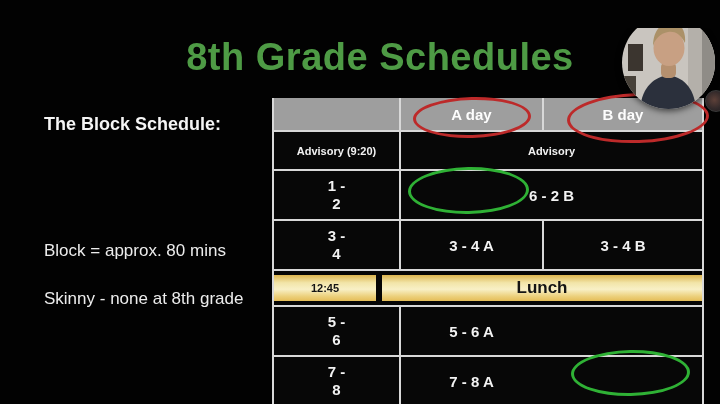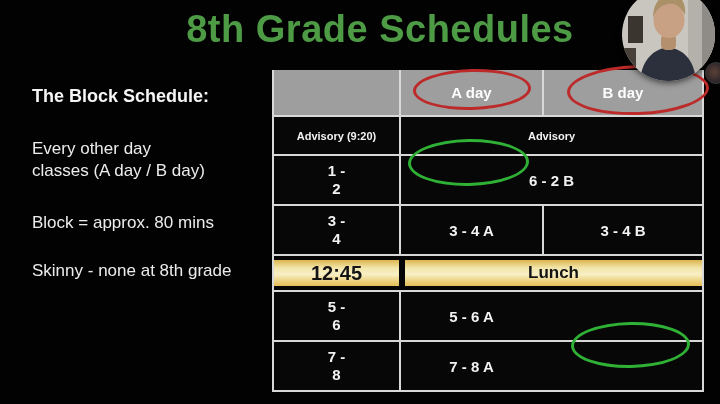--- a/index.html
+++ b/index.html
@@ -10,32 +10,32 @@
     --border-gray:#d8d8d8;
     --cell-black:#070707;
   }
   *{margin:0;padding:0;box-sizing:border-box;}
   html,body{width:720px;height:404px;overflow:hidden;}
   body{
     background:#020202;
     font-family:"Liberation Sans","DejaVu Sans",sans-serif;
     position:relative;
   }
-  .slide{position:absolute;inset:0;overflow:hidden;}
+  .slide{position:absolute;inset:0;overflow:hidden;margin-top:28px;}
 
   
   .title{
     position:absolute;left:130px;top:8px;width:500px;
     text-align:center;
     font-size:38px;font-weight:700;letter-spacing:.5px;
     color:var(--title-green);
   }
 
   
-  .left-panel{position:absolute;left:4px;top:0;width:265px;height:373px;color:#efefef;}
+  .left-panel{position:absolute;left:16px;top:0;width:265px;height:373px;color:#efefef;}
   .lp-heading{
     position:absolute;left:28px;top:86px;
     font-size:18px;font-weight:700;color:#f5f5f5;
   }
   .lp-point{
     position:absolute;left:28px;
     font-size:17px;font-weight:400;line-height:1.3;
     white-space:pre-line;color:#ececec;
   }
   .lp-p0{top:138px;}
@@ -52,34 +52,34 @@
   .row.header{border-top:none;}
   .cell{
     display:flex;align-items:center;justify-content:center;
     color:#f2f2f2;font-size:15px;font-weight:600;text-align:center;
     background:var(--cell-black);
   }
   .c1{width:125px;}
   .c2{width:143px;border-left:2px solid var(--border-gray);}
   .c3{flex:1;border-left:2px solid var(--border-gray);text-align:center;}
   .cm{flex:1;border-left:2px solid var(--border-gray);}
-  .row.header .cell{background:var(--header-gray);color:#fdfdfd;font-weight:700;height:45px;}
+  .row.header .cell{background:var(--header-gray);color:#fdfdfd;font-weight:700;height:32px;}
   .row.adv .cell{height:37px;font-size:11px;}
   .row.block .cell{height:48px;}
   .pre{white-space:pre-line;line-height:1.2;}
 
   
   .row.lunchwrap{display:block;background:#050505;padding:4px 0;}
   .lunch-strip{
     display:flex;height:26px;width:100%;
     background:linear-gradient(180deg,#dcb44e 0%,#f2e5a9 30%,#f8f0c6 55%,#ecd07c 82%,#e4bd58 100%);
   }
   .lunch-time{
-    width:125px;display:flex;align-items:center;justify-content:center;
-    color:#141414;font-size:20px;font-weight:700;
+    width:102px;display:flex;align-items:center;justify-content:center;
+    color:#141414;font-size:11px;font-weight:700;
   }
   .lunch-div{width:6px;background:#050505;}
   .lunch-label{
     flex:1;display:flex;align-items:center;justify-content:center;
     color:#141414;font-size:17px;font-weight:700;
   }
 
   
   .ellipse{
     position:absolute;border-radius:50%;
@@ -110,22 +110,20 @@
 </style>
 </head>
 <body>
 
 <div class="slide">
 
   <h1 class="title">8th Grade Schedules</h1>
 
   <div class="left-panel">
     <div class="lp-heading">The Block Schedule:</div>
-    <div class="lp-point lp-p0">Every other day
-classes (A day / B day)</div>
     <div class="lp-point lp-p1">Block = approx. 80 mins</div>
     <div class="lp-point lp-p2">Skinny - none at 8th grade</div>
   </div>
 
   <div class="sched">
 
     <div class="row header">
       <div class="cell c1"></div>
       <div class="cell c2">A day</div>
       <div class="cell c3">B day</div>

